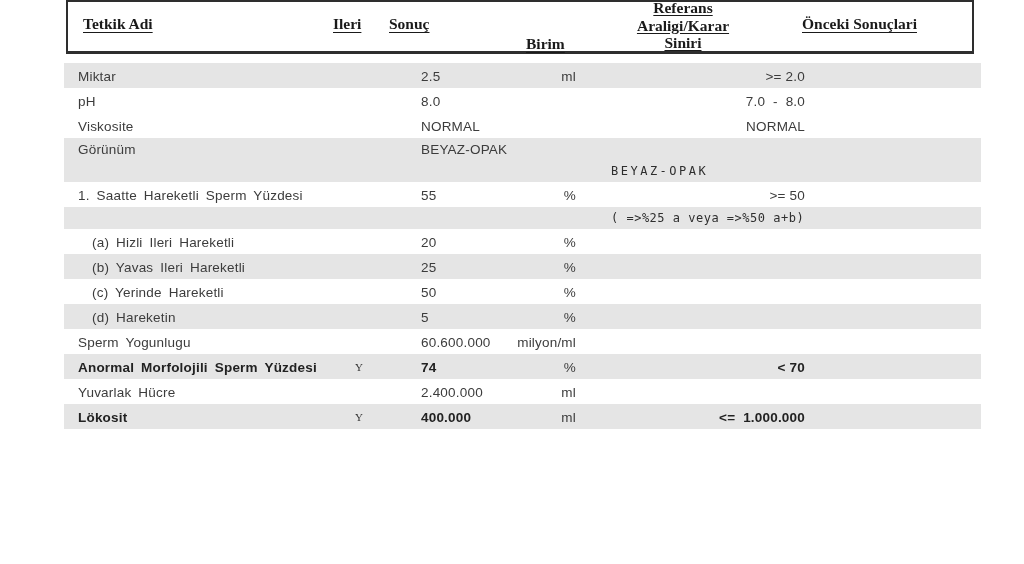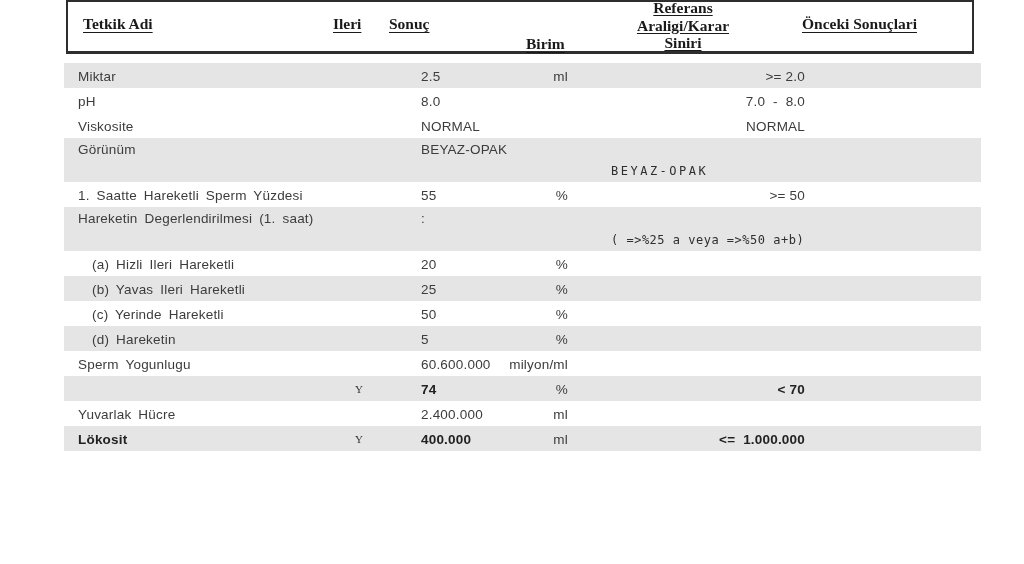--- a/index.html
+++ b/index.html
@@ -26,21 +26,21 @@
   .rows{position:absolute;left:64px;top:63px;width:917px;}
   .row{position:relative;height:25px;}
   .row.cont{height:22px;}
   .row.shaded{background:#e5e5e5;padding-left:48px;}
   .cell{position:absolute;top:50%;transform:translateY(-50%);white-space:pre;
         font-size:13.5px;color:#3c3c3c;letter-spacing:0.2px;}
   .c-name{left:14px;word-spacing:3px;}
   .row.indent .c-name{left:28px;}
   .c-flag{left:291px;font-family:"Liberation Serif",serif;font-size:11px;color:#333;}
   .c-sonuc{left:310px;margin-left:47px;}
-  .c-birim{left:384px;width:120px;text-align:right;}
+  .c-birim{left:392px;width:120px;text-align:right;}
   .c-ref{left:531px;width:210px;text-align:right;}
   .c-onceki{left:760px;}
   .row.bold .c-name,.row.bold .c-sonuc,.row.bold .c-ref{font-weight:bold;color:#222;}
   .row.mono .c-ref{left:547px;width:auto;text-align:left;
         font-family:"DejaVu Sans Mono",monospace;font-size:12px;
         letter-spacing:0.5px;color:#2e2e2e;}
   .row.spread .c-ref{letter-spacing:2.5px;}
 </style>
 </head>
 <body>
@@ -102,28 +102,20 @@
       <span class="cell c-onceki"></span>
     </div>
       <div class="row">
       <span class="cell c-name">1. Saatte Hareketli Sperm Yüzdesi</span>
       <span class="cell c-flag"></span>
       <span class="cell c-sonuc">55</span>
       <span class="cell c-birim">%</span>
       <span class="cell c-ref">&gt;= 50</span>
       <span class="cell c-onceki"></span>
     </div>
-      <div class="row shaded cont">
-      <span class="cell c-name">Hareketin Degerlendirilmesi (1. saat)</span>
-      <span class="cell c-flag"></span>
-      <span class="cell c-sonuc">:</span>
-      <span class="cell c-birim"></span>
-      <span class="cell c-ref"></span>
-      <span class="cell c-onceki"></span>
-    </div>
       <div class="row shaded cont mono">
       <span class="cell c-name"></span>
       <span class="cell c-flag"></span>
       <span class="cell c-sonuc"></span>
       <span class="cell c-birim"></span>
       <span class="cell c-ref">( =&gt;%25 a veya =&gt;%50 a+b)</span>
       <span class="cell c-onceki"></span>
     </div>
       <div class="row indent">
       <span class="cell c-name">(a) Hizli Ileri Hareketli</span>
@@ -158,20 +150,21 @@
       <span class="cell c-onceki"></span>
     </div>
       <div class="row">
       <span class="cell c-name">Sperm Yogunlugu</span>
       <span class="cell c-flag"></span>
       <span class="cell c-sonuc">60.600.000</span>
       <span class="cell c-birim">milyon/ml</span>
       <span class="cell c-onceki"></span>
     </div>
       <div class="row shaded bold">
+      <span class="cell c-name">Anormal Morfolojili Sperm Yüzdesi</span>
       <span class="cell c-flag">Y</span>
       <span class="cell c-sonuc">74</span>
       <span class="cell c-birim">%</span>
       <span class="cell c-ref">&lt; 70</span>
       <span class="cell c-onceki"></span>
     </div>
       <div class="row">
       <span class="cell c-name">Yuvarlak Hücre</span>
       <span class="cell c-flag"></span>
       <span class="cell c-sonuc">2.400.000</span>

